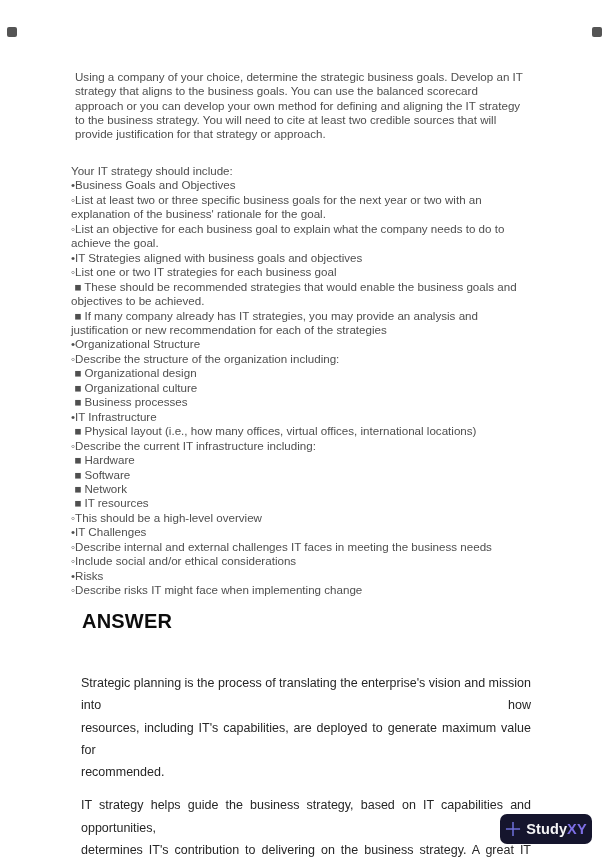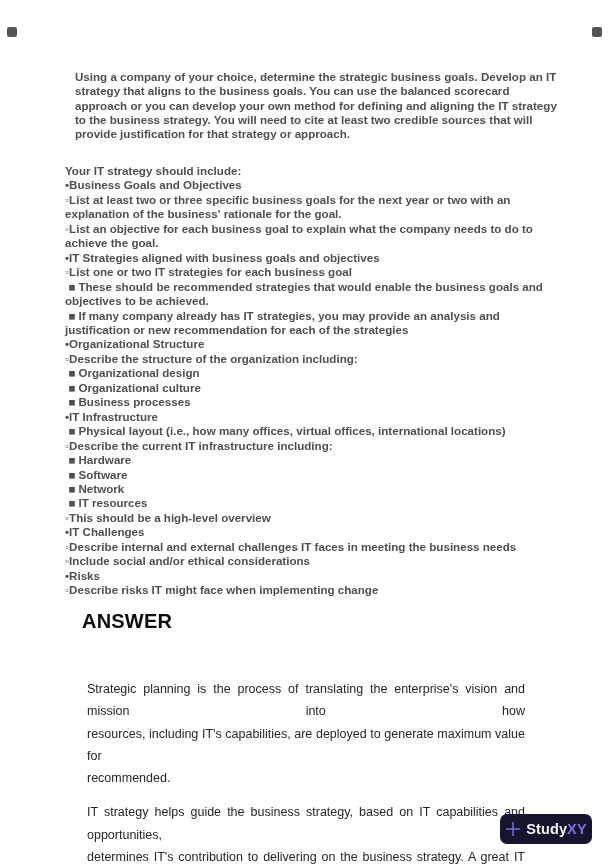--- a/index.html
+++ b/index.html
@@ -28,49 +28,49 @@
     left: 75px; top: 70px;
     width: 480px;
     color: #4f4f4f;
     font-size: 11.6px;
     line-height: 14.3px;
   }
 
   
   .q-list {
     position: absolute;
-    left: 65px; top: 164px;
+    left: 71px; top: 164px;
     width: 480px;
     color: #4f4f4f;
     font-size: 11.6px;
     line-height: 14.45px;
   }
 
-  .line { white-space: pre; font-weight: bold; }
+  .line { white-space: pre; }
 
   
   .answer-heading {
     position: absolute;
     left: 82px; top: 610px;
     font-size: 20px;
     font-weight: 700;
     color: #0d0d0d;
     letter-spacing: 0.2px;
   }
 
   
   .answer-body {
     position: absolute;
     left: 75px; top: 666px;
     width: 462px;
     color: #262626;
     font-size: 12.5px;
     line-height: 22.3px;
   }
-  .answer-paragraph { margin: 12px; }
+  .answer-paragraph { margin: 6px; }
   .answer-paragraph + .answer-paragraph { margin-top: 11px; }
   .ans-line { white-space: pre; }
   .ans-line.stretch {
     white-space: normal;
     text-align: justify;
     text-align-last: justify;
   }
 
   
   .brand-badge {

